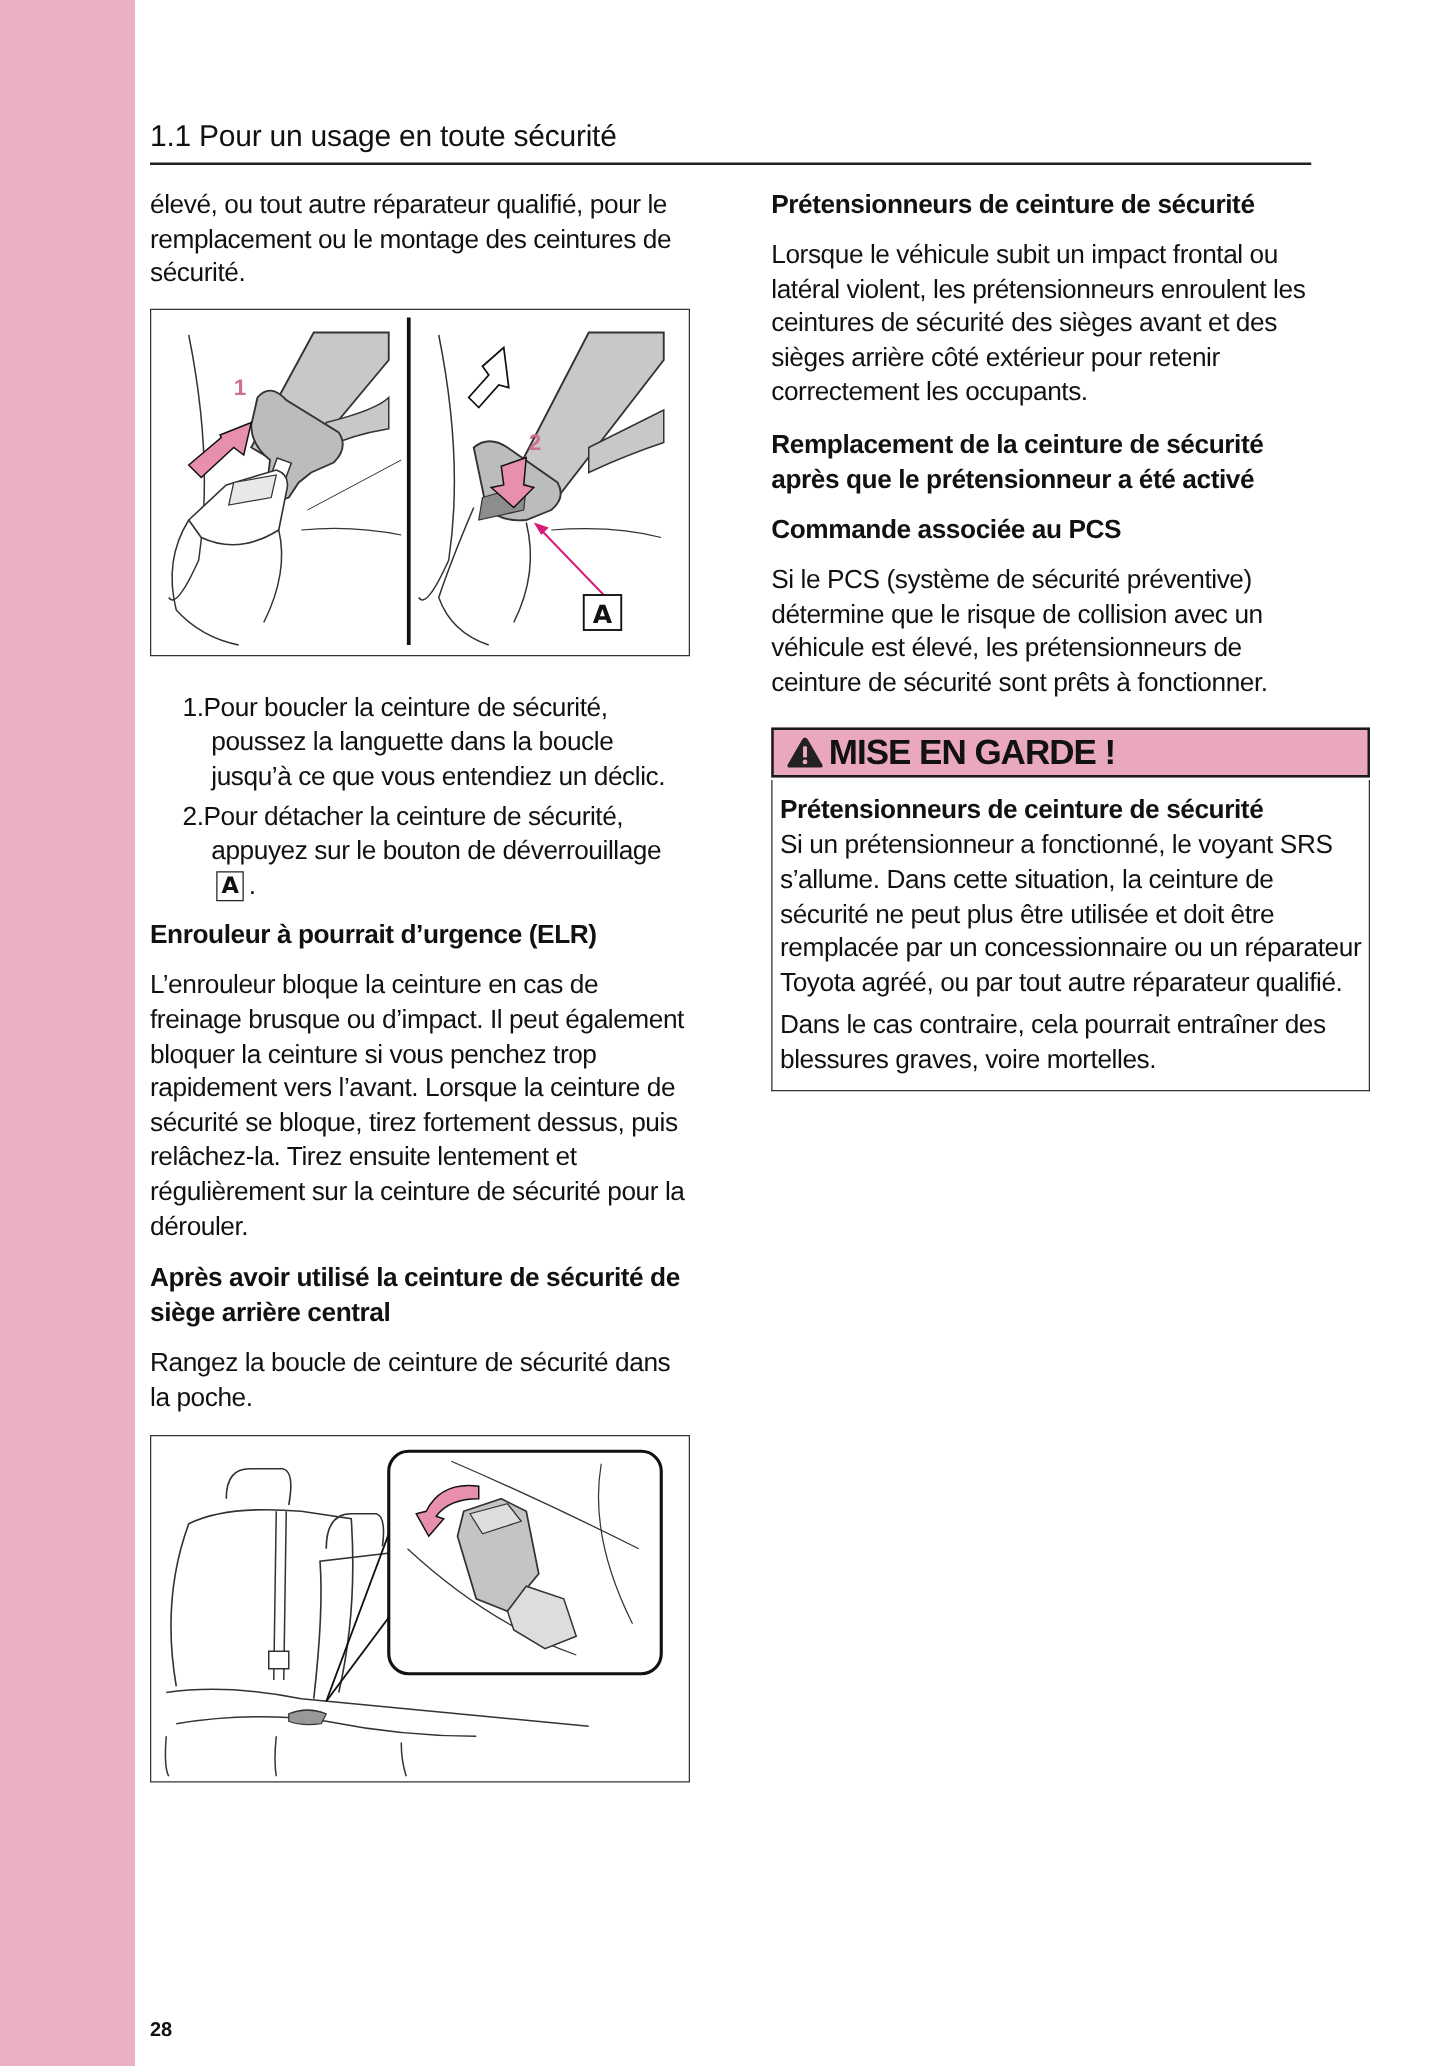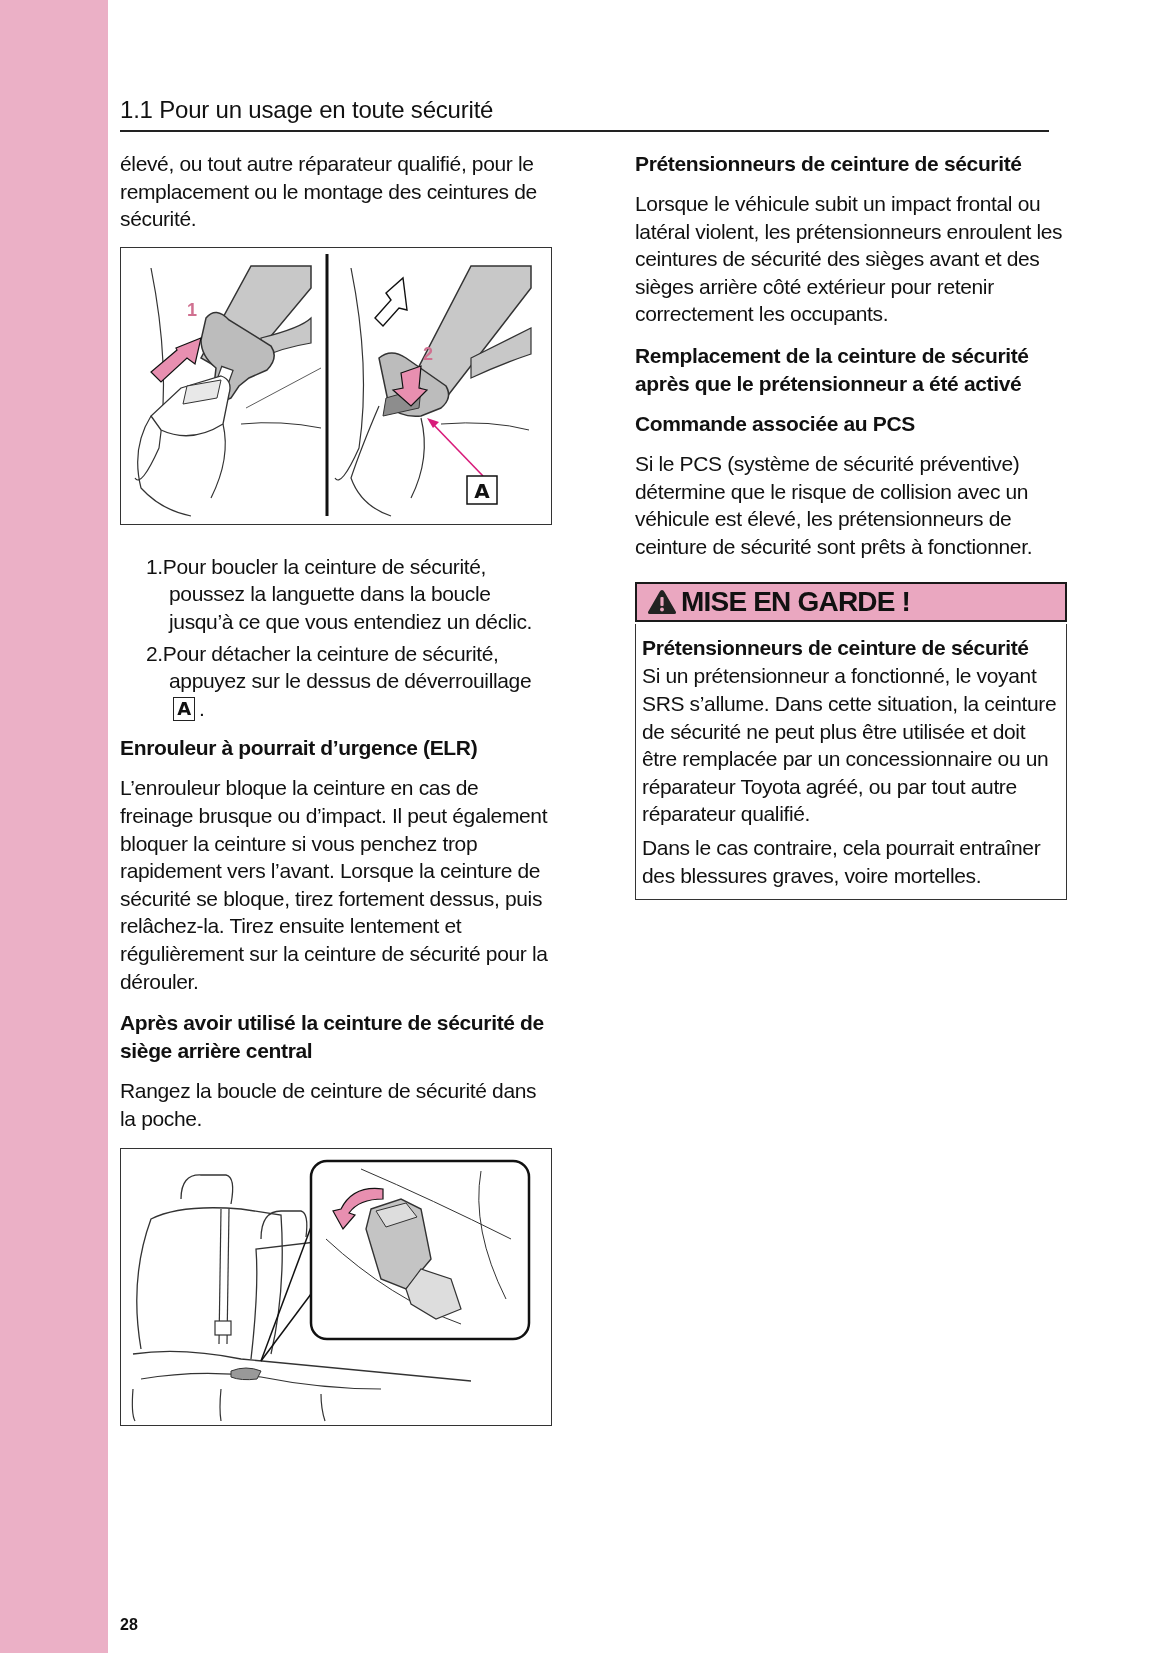--- a/index.html
+++ b/index.html
@@ -6,34 +6,34 @@
   html, body { width: 1165px; height: 1653px; background: #ffffff; overflow: hidden; }
   body { position: relative; font-family: "Liberation Sans", "DejaVu Sans", sans-serif; color: #111; }
 
   .sidebar { position: absolute; left: 0; top: 0; width: 108px; height: 1653px; background: #ebb0c6; }
 
   .section-title { position: absolute; left: 120px; top: 96px; font-size: 24px; font-weight: normal; letter-spacing: -0.2px; }
   .header-rule { position: absolute; left: 120px; top: 130px; width: 929px; height: 2px; background: #222; }
 
   .col { position: absolute; top: 150px; }
   .col-left { left: 120px; width: 432px; }
-  .col-right { left: 635px; width: 432px; }
+  .col-right { left: 617px; width: 432px; }
 
   p.body { font-size: 21px; line-height: 27.6px; margin-bottom: 14px; letter-spacing: -0.35px; }
   h3.sub { font-size: 21px; line-height: 28px; font-weight: bold; margin-bottom: 12px; letter-spacing: -0.35px; }
 
   .fig { border: 1.5px solid #333; background: #fff; position: relative; }
   .fig1 { width: 432px; height: 278px; margin: 2px 0 28px 0; }
   .fig2 { width: 432px; height: 278px; margin-top: 16px; }
 
   ol.steps { list-style: none; margin-bottom: 12px; }
   ol.steps li { font-size: 21px; line-height: 27.6px; padding-left: 36px; text-indent: -23px; margin-left: 13px; margin-bottom: 4px; letter-spacing: -0.35px; }
   .boxA { display: inline-block; border: 1.5px solid #222; width: 22px; height: 24px; font-size: 18px; font-weight: bold; line-height: 21px; text-align: center; text-indent: 0; vertical-align: 1px; margin: 0 4px; font-family: "DejaVu Sans", sans-serif; }
 
-  .warn { width: 432px; margin-top: 22px; }
+  .warn { width: 479px; margin-top: 22px; }
   .warn-head { background: #eaa7c0; border: 2.5px solid #1a1a1a; height: 40px; display: flex; align-items: center; padding-left: 10px; }
   .warn-head .label { font-size: 28px; font-weight: bold; letter-spacing: -0.8px; margin-left: 4px; }
   .warn-body { border: 1.5px solid #333; border-top: none; padding: 10px 6px 4px 6px; margin-top: 2px; }
   .warn-body h3.sub { margin-bottom: 0; }
   .warn-body p.body { margin-bottom: 6px; }
 
   .page-number { position: absolute; left: 120px; top: 1616px; font-size: 16px; font-weight: bold; }
   svg { display: block; }
 </style>
 </head>
@@ -80,21 +80,21 @@
       <path d="M320 176 Q370 172 408 182" fill="none" stroke="#333" stroke-width="1"></path>
       <line x1="362" y1="228" x2="310" y2="174" stroke="#d81b7a" stroke-width="1.6"></line>
       <polygon points="306,170 318,174 312,180" fill="#d81b7a"></polygon>
       <rect x="346" y="228" width="30" height="28" fill="#fff" stroke="#111" stroke-width="1.5"></rect>
       <text x="361" y="250" text-anchor="middle" font-size="20" font-weight="bold" fill="#111" font-family="DejaVu Sans, sans-serif">A</text>
     </svg>
   </div>
 
   <ol class="steps">
     <li><span>1.</span><span>Pour boucler la ceinture de sécurité, poussez la languette dans la boucle jusqu’à ce que vous entendiez un déclic.</span></li>
-    <li><span>2.</span><span>Pour détacher la ceinture de sécurité, appuyez sur le dessus de déverrouillage</span><span class="boxA">A</span><span>.</span></li>
+    <li><span>2.</span><span>Pour détacher la ceinture de sécurité, appuyez sur le bouton de déverrouillage</span><span class="boxA">A</span><span>.</span></li>
   </ol>
 
   <h3 class="sub">Enrouleur à pourrait d’urgence (ELR)</h3>
   <p class="body">L’enrouleur bloque la ceinture en cas de freinage brusque ou d’impact. Il peut également bloquer la ceinture si vous penchez trop rapidement vers l’avant. Lorsque la ceinture de sécurité se bloque, tirez fortement dessus, puis relâchez-la. Tirez ensuite lentement et régulièrement sur la ceinture de sécurité pour la dérouler.</p>
 
   <h3 class="sub">Après avoir utilisé la ceinture de sécurité de siège arrière central</h3>
   <p class="body">Rangez la boucle de ceinture de sécurité dans la poche.</p>
 
   <div class="fig fig2">
     <svg width="430" height="276" viewBox="0 0 430 276">

